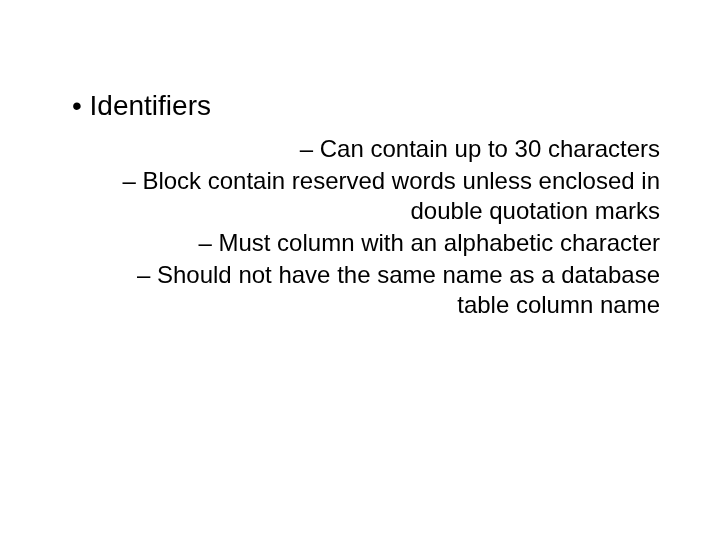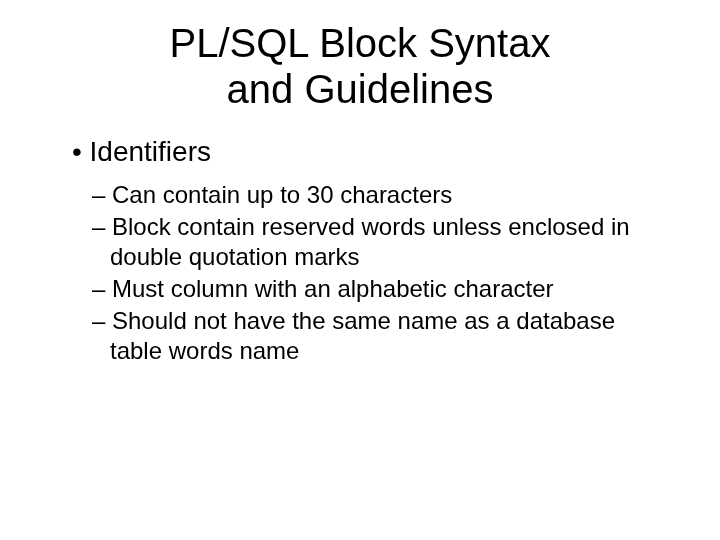--- a/index.html
+++ b/index.html
@@ -34,41 +34,41 @@
       content: "• ";
     }
     .bullet-level-2 {
       font-size: 24px;
       font-weight: 400;
       margin-left: 32px;
       line-height: 1.25;
       text-indent: -18px;
       padding-left: 18px;
       margin-bottom: 2px;
+      text-align: right;
     }
     .bullet-level-2::before {
       content: "– ";
     }
   </style>
 </head>
 <body>
 
 <div class="title">
-  <span>PL/SQL Block Syntax</span><br>
-  <span>and Guidelines</span>
+  <br>
 </div>
 
 <div class="bullet-level-1">
   <span>Identifiers</span>
 </div>
 
 <div class="bullet-level-2">
   <span>Can contain up to 30 characters</span>
 </div>
 <div class="bullet-level-2">
   <span>Block contain reserved words unless enclosed in double quotation marks</span>
 </div>
 <div class="bullet-level-2">
   <span>Must column with an alphabetic character</span>
 </div>
 <div class="bullet-level-2">
-  <span>Should not have the same name as a database table words name</span>
+  <span>Should not have the same name as a database table column name</span>
 </div>
 
 </body></html>

